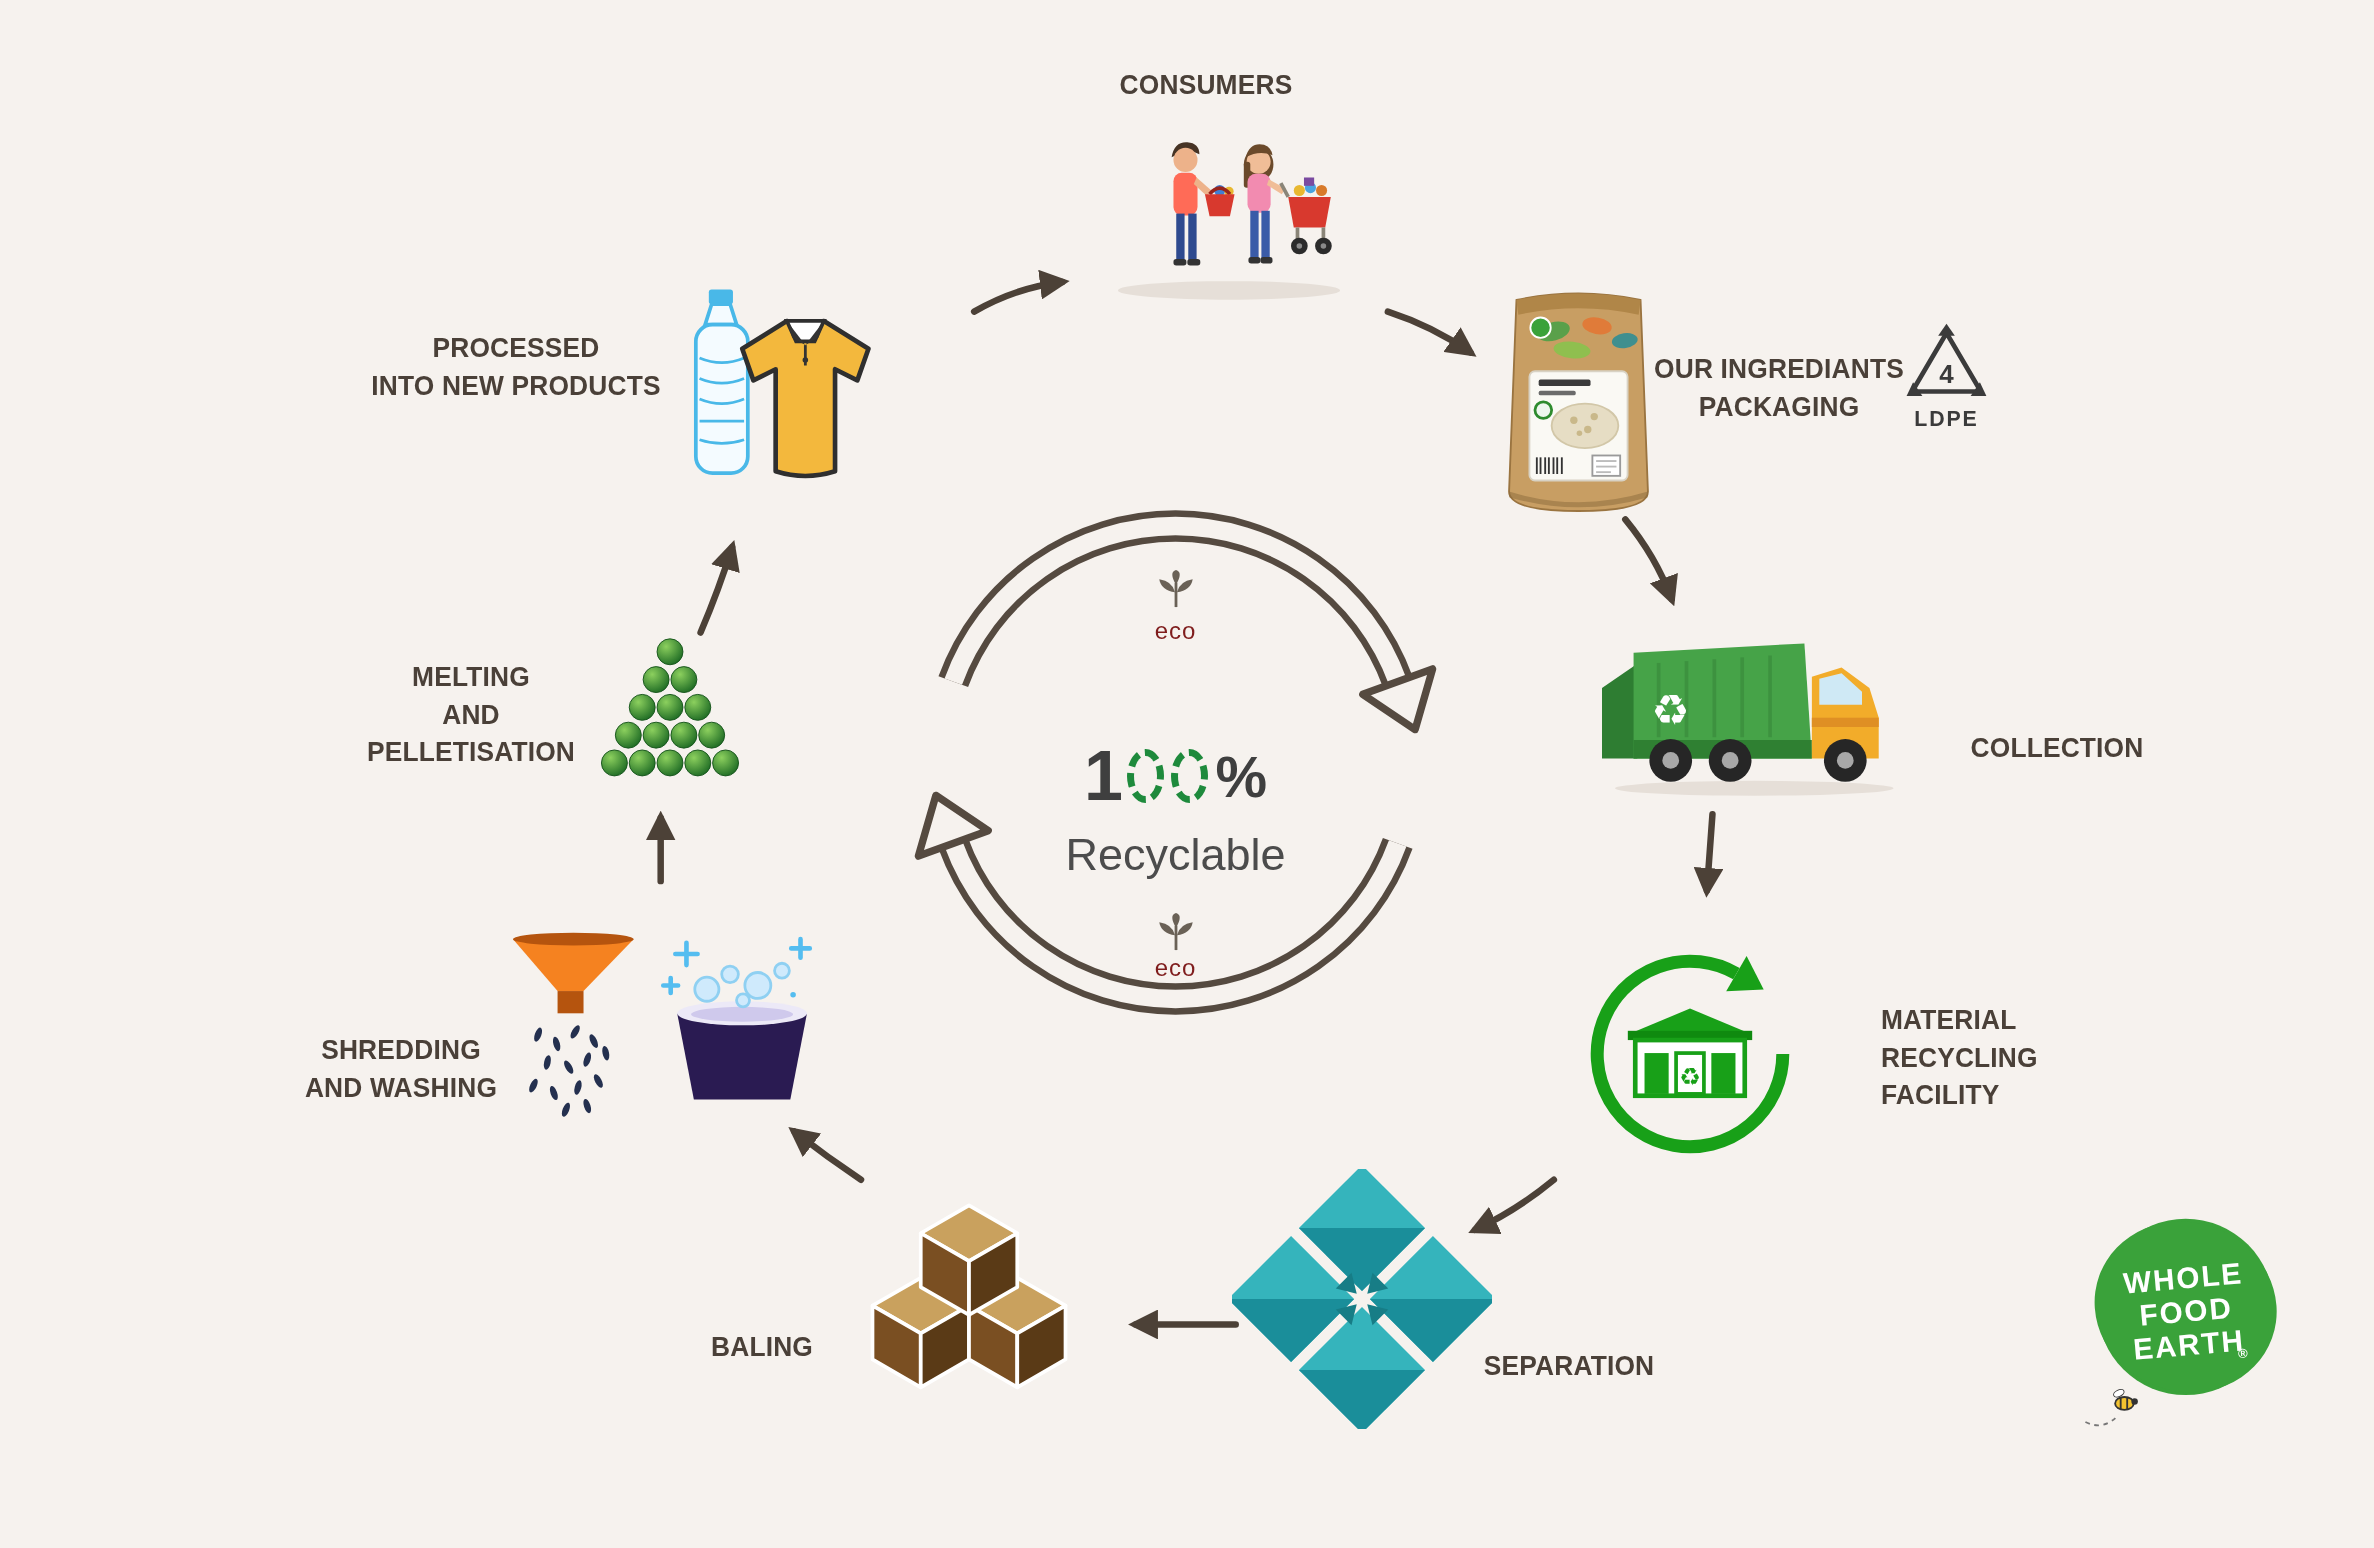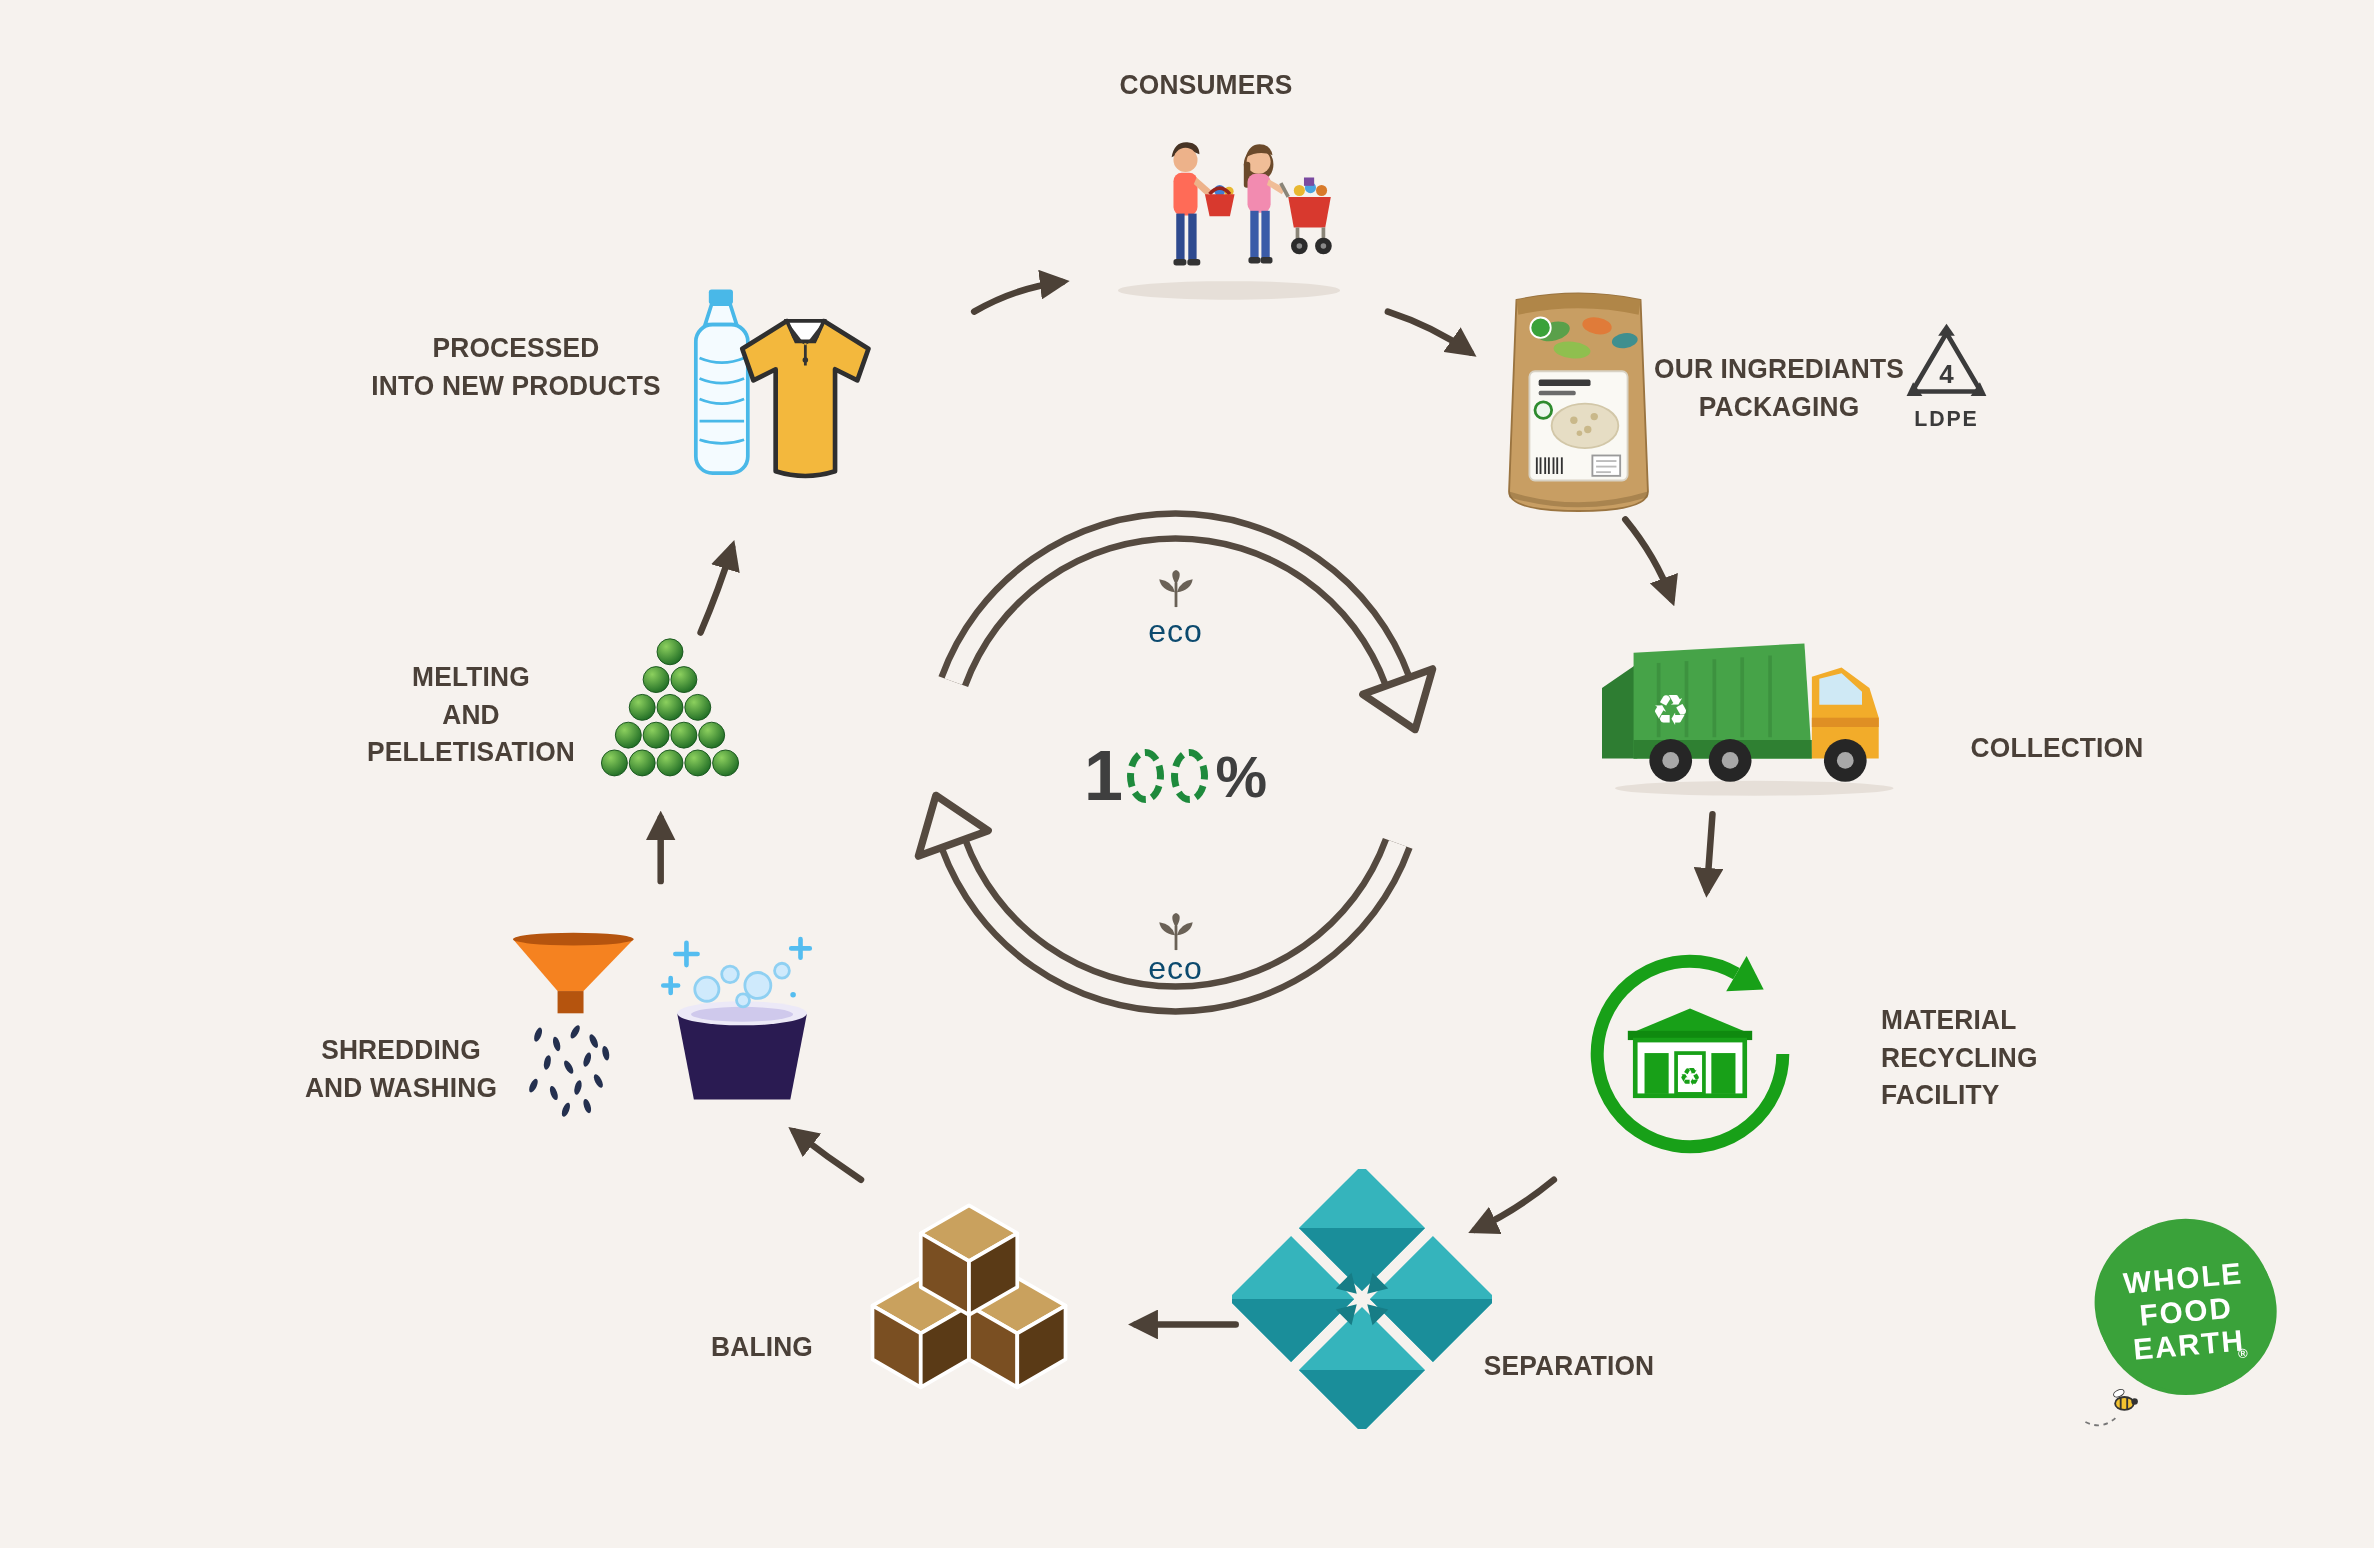--- a/index.html
+++ b/index.html
@@ -8,21 +8,21 @@
   .icon{position:absolute;}
   .label{position:absolute;font-weight:700;color:#4a4038;font-size:28px;line-height:1.34;
          text-align:center;transform:translate(-50%,-50%) scaleX(.94);white-space:nowrap;letter-spacing:0.2px;}
   .label span{display:block;}
   .label.left{transform:translate(0,-50%) scaleX(.94);transform-origin:left center;text-align:left;}
   .arrows{position:absolute;left:0;top:0;pointer-events:none;}
   
   .emblem{position:absolute;left:888px;top:475px;width:575px;height:575px;}
   .emblem .ring{position:absolute;left:0;top:0;}
   .ctext{position:absolute;left:0;right:0;text-align:center;color:#4c4c4c;}
-  .eco-word{font-size:32px;color:#0c4a6e;letter-spacing:0.9px;}
+  .eco-word{font-size:24px;color:#7f1d1d;letter-spacing:0.9px;}
   .pouch-line1{font-size:41px;top:215px;transform:translateY(-50%);}
   .pouch-line3{font-size:45px;top:380px;transform:translateY(-50%);}
   .pct-row{position:absolute;left:0;right:0;top:301px;transform:translateY(-50%);
            display:flex;align-items:center;justify-content:center;}
   .pct-digit{font-size:70px;font-weight:700;color:#3f3f3f;}
   .pct-sign{font-size:58px;font-weight:700;color:#3f3f3f;margin-left:3.7px;}
   .pct-zero{width:37px;height:54px;border:7.4px dashed #1e8a3c;border-radius:50%;margin:0 3.7px;
             box-sizing:border-box;}
   .sprig{position:absolute;left:262px;width:52px;height:41px;}
 </style>
@@ -73,20 +73,21 @@
     <div class="ctext eco-word" style="top:156px;transform:translateY(-50%)">eco</div>
 
 
     <div class="pct-row">
       <span class="pct-digit">1</span>
       <span class="pct-zero"></span>
       <span class="pct-zero"></span>
       <span class="pct-sign">%</span>
     </div>
 
+    <div class="ctext pouch-line3">Recyclable</div>
 
     <svg class="sprig" style="top:436px" viewBox="0 0 56 44">
       <g fill="#6a6156">
         <path d="M28,42 L28,16" stroke="#6a6156" stroke-width="3" fill="none"></path>
         <path d="M28,18 Q20,4 28,2 Q36,4 28,18 Z"></path>
         <path d="M27,26 Q12,24 10,12 Q24,14 27,26 Z"></path>
         <path d="M29,26 Q44,24 46,12 Q32,14 29,26 Z"></path>
       </g>
     </svg>
     <div class="ctext eco-word" style="top:493px;transform:translateY(-50%)">eco</div>

